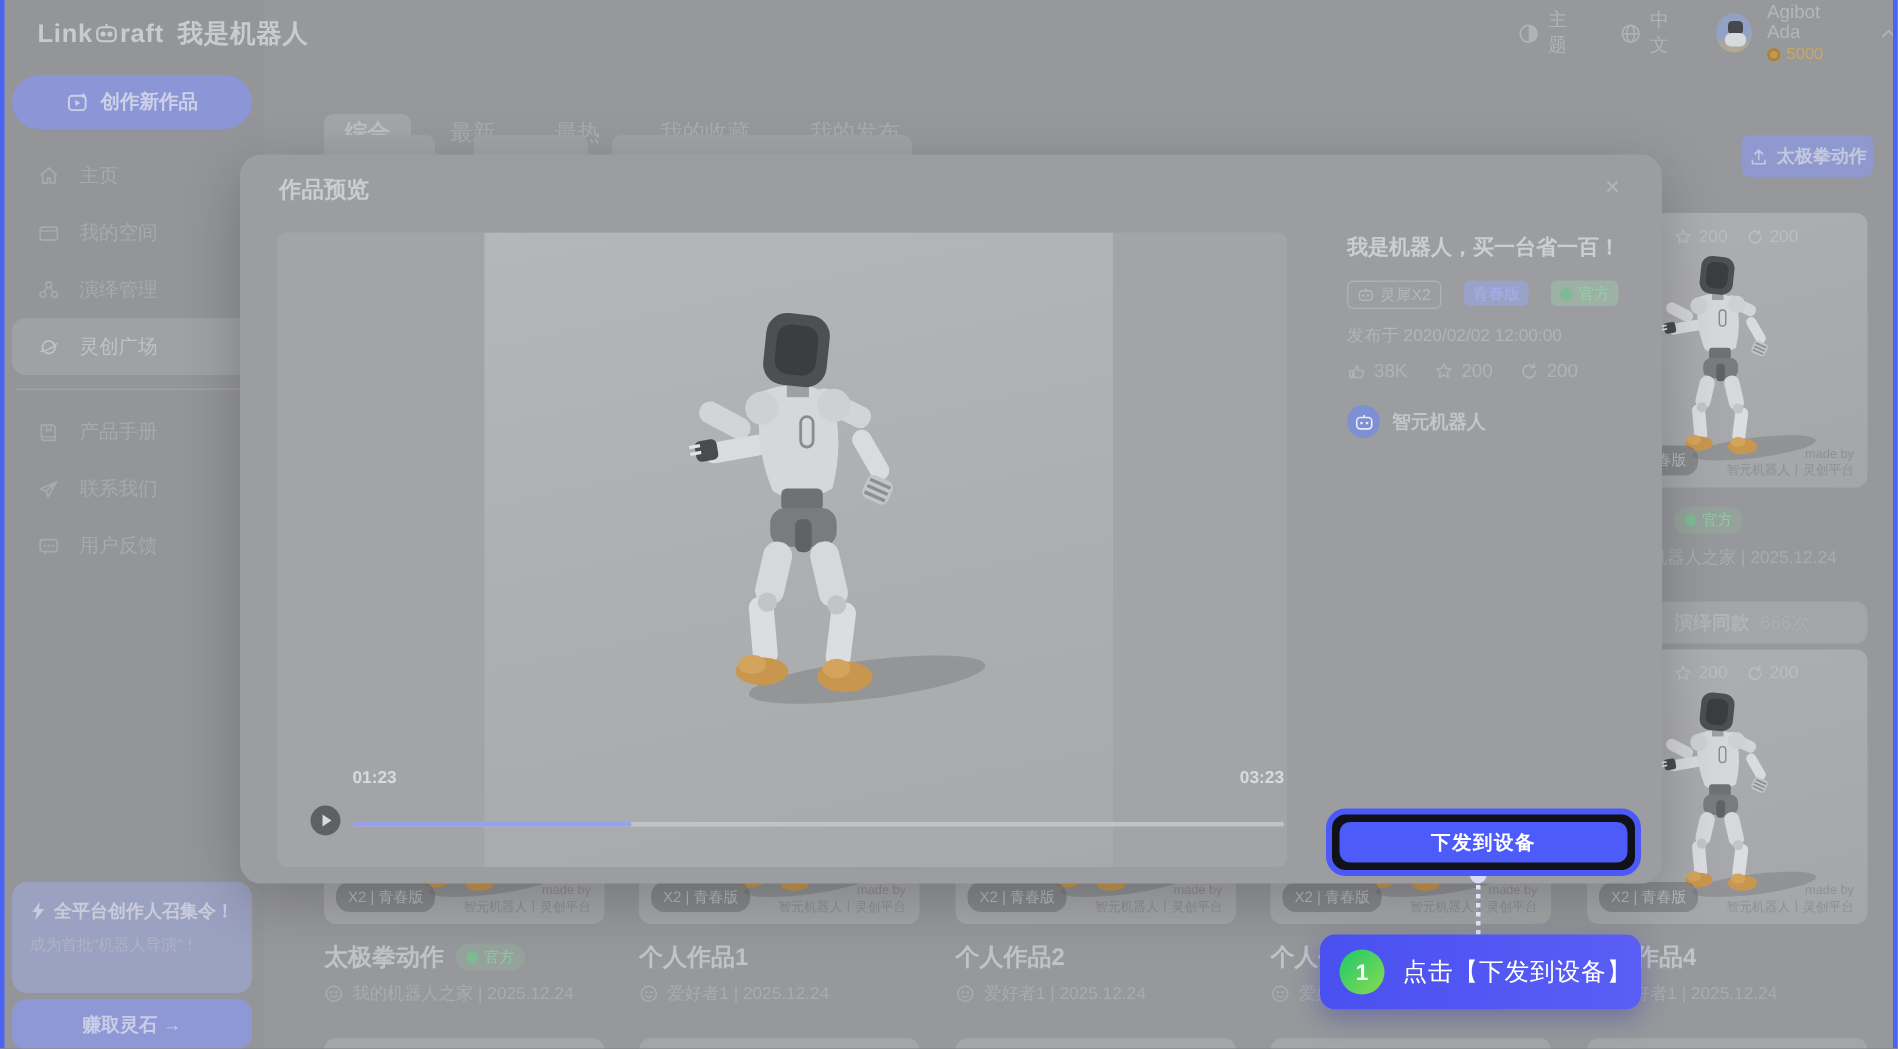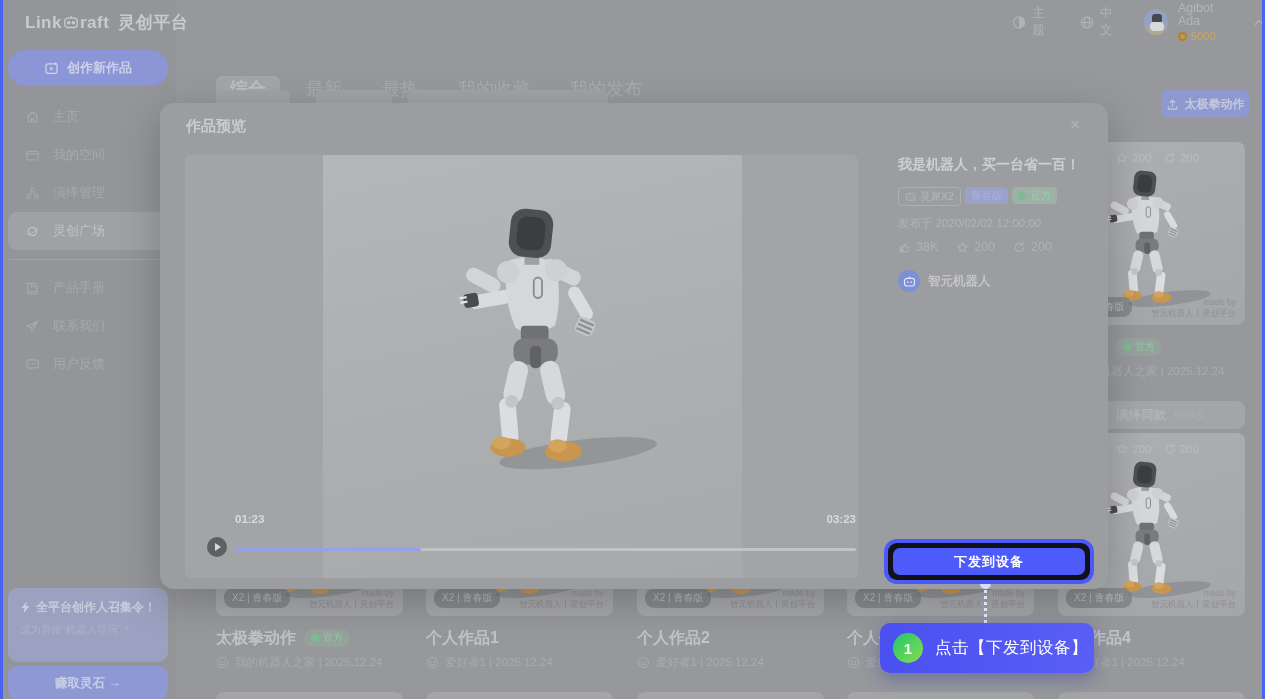--- a/index.html
+++ b/index.html
@@ -38,21 +38,21 @@
   .nav-divider{height:1px;background:#a1a2a5;margin:9px 2px;}
   .promo{position:absolute;left:8px;top:588px;width:160px;}
   .promo-box{box-sizing:border-box;width:160px;height:74px;border-radius:10px;background:#9ba1c0;padding:11px 12px;}
   .promo-title{font-size:12px;font-weight:bold;color:#c9cddb;display:flex;gap:5px;align-items:center;}
   .promo-sub{font-size:10.5px;color:#aeb3c6;margin-top:7px;}
   .promo-btn{margin-top:4px;width:160px;height:34px;border-radius:10px;background:#8e98d4;color:#c9cee8;
     font-size:12.5px;font-weight:bold;display:flex;align-items:center;justify-content:center;cursor:pointer;}
 
   
   .tabs{left:216px;top:54px;height:26px;gap:12px;z-index:2;}
-  .tab{padding:0 14px;height:26px;line-height:26px;font-size:18px;color:#a9abae;border-radius:6px;cursor:pointer;margin-top:43px;}
+  .tab{padding:0 14px;height:26px;line-height:26px;font-size:15px;color:#a9abae;border-radius:6px;cursor:pointer;margin-top:43px;}
   .tab.active{background:#a3a5a8;color:#bcbec1;font-weight:bold;}
   .filter{position:absolute;top:90px;height:26px;border-radius:6px;background:#a0a2a5;z-index:2;cursor:pointer;}
   .publish-btn{left:1161px;top:90px;width:88px;height:28px;border-radius:6px;background:#8f99cf;
     color:#c3c8de;font-size:12px;font-weight:bold;display:flex;align-items:center;justify-content:center;gap:6px;cursor:pointer;z-index:2;}
 
   
   .card{position:absolute;width:187px;z-index:2;}
   .card-img{position:relative;width:187px;height:183px;border-radius:8px;background:linear-gradient(165deg,#adaeb1,#a5a6a9);overflow:hidden;}
   .card-stats{position:absolute;left:10px;top:10px;display:flex;gap:12px;color:#bcbdc0;font-size:11.5px;align-items:center;}
   .card-stats span{display:flex;gap:4px;align-items:center;}
@@ -79,21 +79,21 @@
   .video-inner{position:absolute;left:138px;top:0;width:419px;height:423px;
     background:linear-gradient(168deg,#b5b6b8 0%,#adaeb0 55%,#a8a9ab 100%);}
   .play-btn{position:absolute;left:22px;top:382px;width:20px;height:20px;border-radius:50%;background:#5f6063;
     display:flex;align-items:center;justify-content:center;cursor:pointer;}
   .play-btn i{width:0;height:0;border-left:6px solid #d9dadc;border-top:4px solid transparent;border-bottom:4px solid transparent;margin-left:2px;}
   .time{position:absolute;top:358px;font-size:11.5px;font-weight:bold;color:#d9dadc;}
   .progress{position:absolute;left:50px;top:393px;width:621px;height:3px;border-radius:2px;background:#c2c3c5;cursor:pointer;}
   .progress i{display:block;height:3px;border-radius:2px;background:#97a1e9;}
   .info{position:absolute;left:738px;top:53px;width:200px;}
   .w-title{font-size:14px;font-weight:bold;color:#cdced1;white-space:nowrap;}
-  .w-tags{display:flex;gap:4px;margin-top:13px;}
+  .w-tags{display:flex;gap:15px;margin-top:13px;}
   .wtag{display:inline-flex;align-items:center;gap:4px;height:17px;padding:0 6px;border-radius:4px;font-size:10.5px;}
   .wtag.model{border:1px solid #aeafb2;color:#b6b7ba;}
   .wtag.edition{background:#9aa2c8;color:#a5afe9;}
   .wtag.official{background:#9db1a4;color:#93cfa9;}
   .w-date{margin-top:10px;font-size:11.5px;color:#b3b4b7;}
   .w-stats{display:flex;gap:18px;margin-top:9px;color:#b1b2b5;font-size:12.5px;}
   .w-stats span{display:flex;gap:5px;align-items:center;}
   .w-author{display:flex;align-items:center;gap:8px;margin-top:16px;}
   .w-avatar{width:22px;height:22px;border-radius:50%;background:#7e90d4;display:flex;align-items:center;justify-content:center;color:#e7eaf8;}
   .w-aname{font-size:12.5px;font-weight:bold;color:#c4c5c8;}
@@ -184,21 +184,21 @@
 </svg>
 
 <div class="screen">
 
   <div class="edge" style="left:0"></div>
   <div class="edge" style="left:1262px"></div>
 
   <div class="abs logo">
     <span>Link</span><svg width="16" height="16" viewBox="0 0 14 14" stroke="#c9cbce">
         <use href="#i-face" color="#c9cbce"></use>
-      </svg><span>raft</span><span class="cn">灵创平台</span>
+      </svg><span>raft</span><span class="cn">我是机器人</span>
   </div>
 
   <div class="abs flex hdr-right">
     <div class="hdr-item">
       <svg width="15" height="15" viewBox="0 0 14 14">
         <circle cx="7" cy="7" r="5.5" fill="none" stroke="#b2b3b6" stroke-width="1.2"></circle>
         <path d="M7 1.5a5.5 5.5 0 0 1 0 11z" fill="#b2b3b6"></path>
       </svg>
       <span>主题</span>
     </div>

